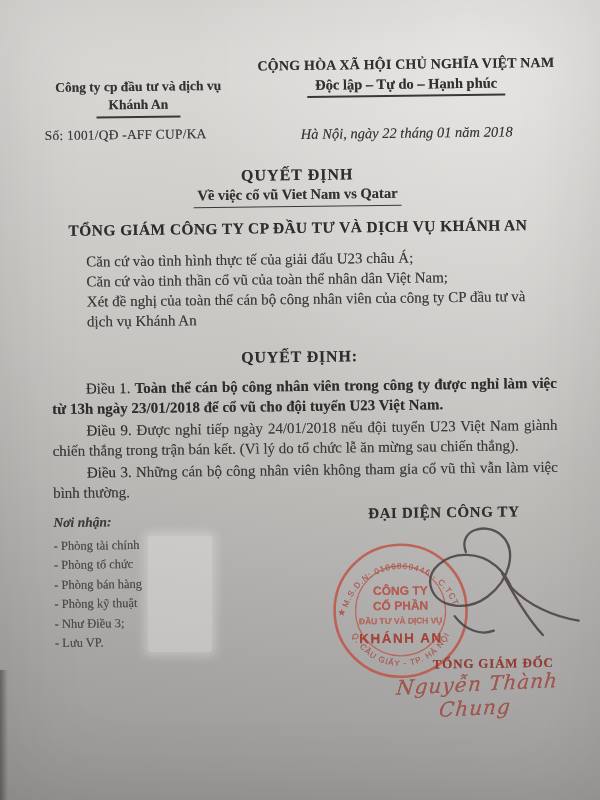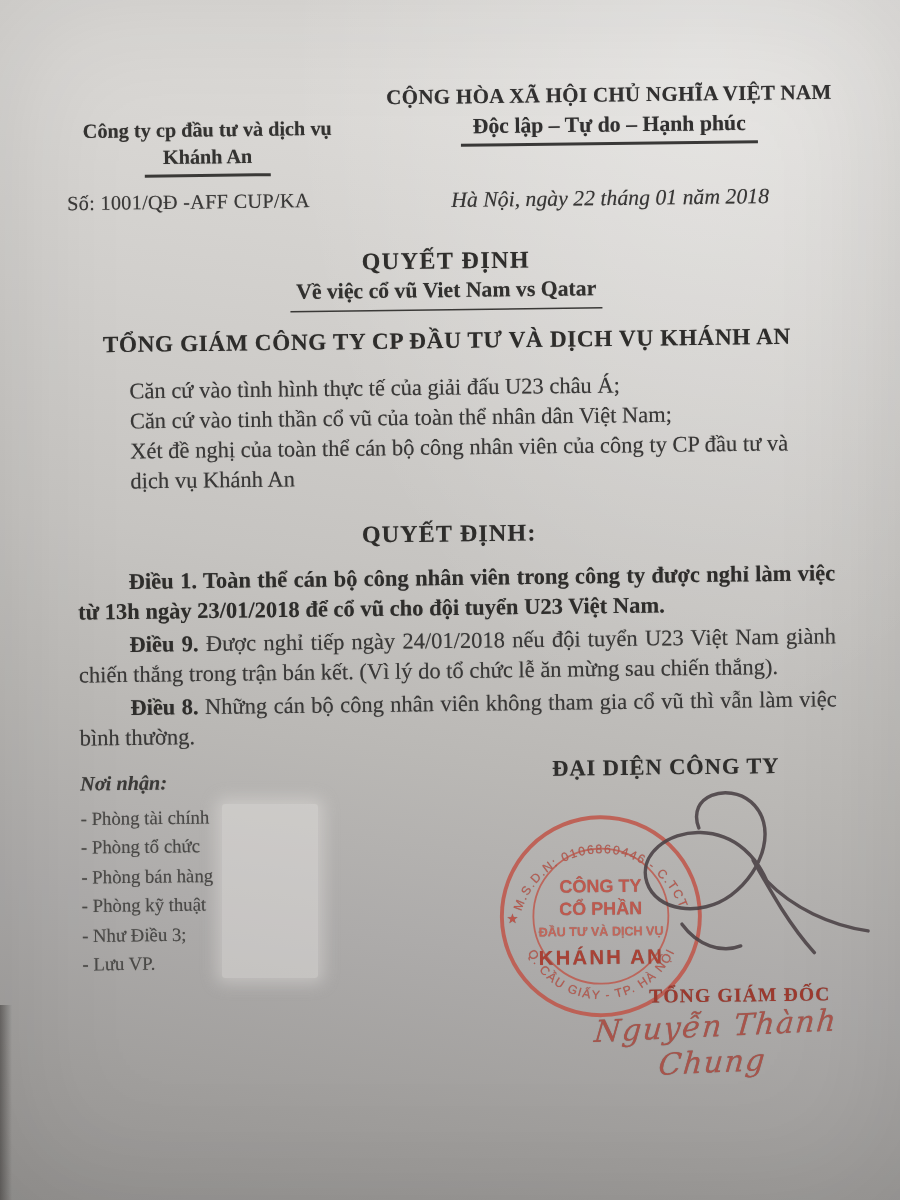--- a/index.html
+++ b/index.html
@@ -70,21 +70,21 @@
   }
   .decision-heading{
     position:absolute;left:0;top:348px;width:600px;text-align:center;
     font-weight:bold;font-size:16px;letter-spacing:0.8px;color:#2e2d2b;
   }
   .articles{
     position:absolute;left:52px;top:376px;width:505px;
     font-size:15px;line-height:1.36;text-align:justify;color:#393837;
   }
   .art{margin:0 0 1px 0;text-indent:34px;}
-  .art .art-label{font-weight:bold;color:#2e2d2b;}
+  .art .art-label{font-weight:normal;color:#2e2d2b;}
   .art.bold{font-weight:bold;color:#2e2d2b;}
   
   .recipients{
     position:absolute;left:52px;top:512px;width:200px;color:#4a4947;
   }
   .recipients .rcpt-head{font-weight:bold;font-style:italic;font-size:13.5px;color:#3b3a38;margin-bottom:6px;}
   .recipients .rcpt-item{font-size:12.5px;line-height:1.55;}
   .sign-col{
     position:absolute;left:300px;top:506px;width:285px;height:220px;
   }
@@ -136,21 +136,21 @@
       <div>Căn cứ vào tình hình thực tế của giải đấu U23 châu Á;</div>
       <div>Căn cứ vào tinh thần cổ vũ của toàn thể nhân dân Việt Nam;</div>
       <div>Xét đề nghị của toàn thể cán bộ công nhân viên của công ty CP đầu tư và dịch vụ Khánh An</div>
     </div>
 
     <div class="decision-heading">QUYẾT ĐỊNH:</div>
 
     <div class="articles">
       <p class="art bold"><span class="art-label">Điều 1.</span> <span>Toàn thể cán bộ công nhân viên trong công ty được nghỉ làm việc từ 13h ngày 23/01/2018 để cổ vũ cho đội tuyển U23 Việt Nam.</span></p>
       <p class="art"><span class="art-label">Điều 9.</span> <span>Được nghỉ tiếp ngày 24/01/2018 nếu đội tuyển U23 Việt Nam giành chiến thắng trong trận bán kết. (Vì lý do tổ chức lễ ăn mừng sau chiến thắng).</span></p>
-      <p class="art"><span class="art-label">Điều 8.</span> <span>Những cán bộ công nhân viên không tham gia cổ vũ thì vẫn làm việc bình thường.</span></p>
+      <p class="art"><span class="art-label">Điều 3.</span> <span>Những cán bộ công nhân viên không tham gia cổ vũ thì vẫn làm việc bình thường.</span></p>
     </div>
 
     <div class="recipients">
       <div class="rcpt-head">Nơi nhận:</div>
       <div class="rcpt-item">- Phòng tài chính</div>
       <div class="rcpt-item">- Phòng tổ chức</div>
       <div class="rcpt-item">- Phòng bán hàng</div>
       <div class="rcpt-item">- Phòng kỹ thuật</div>
       <div class="rcpt-item">- Như Điều 3;</div>
       <div class="rcpt-item">- Lưu VP.</div>

